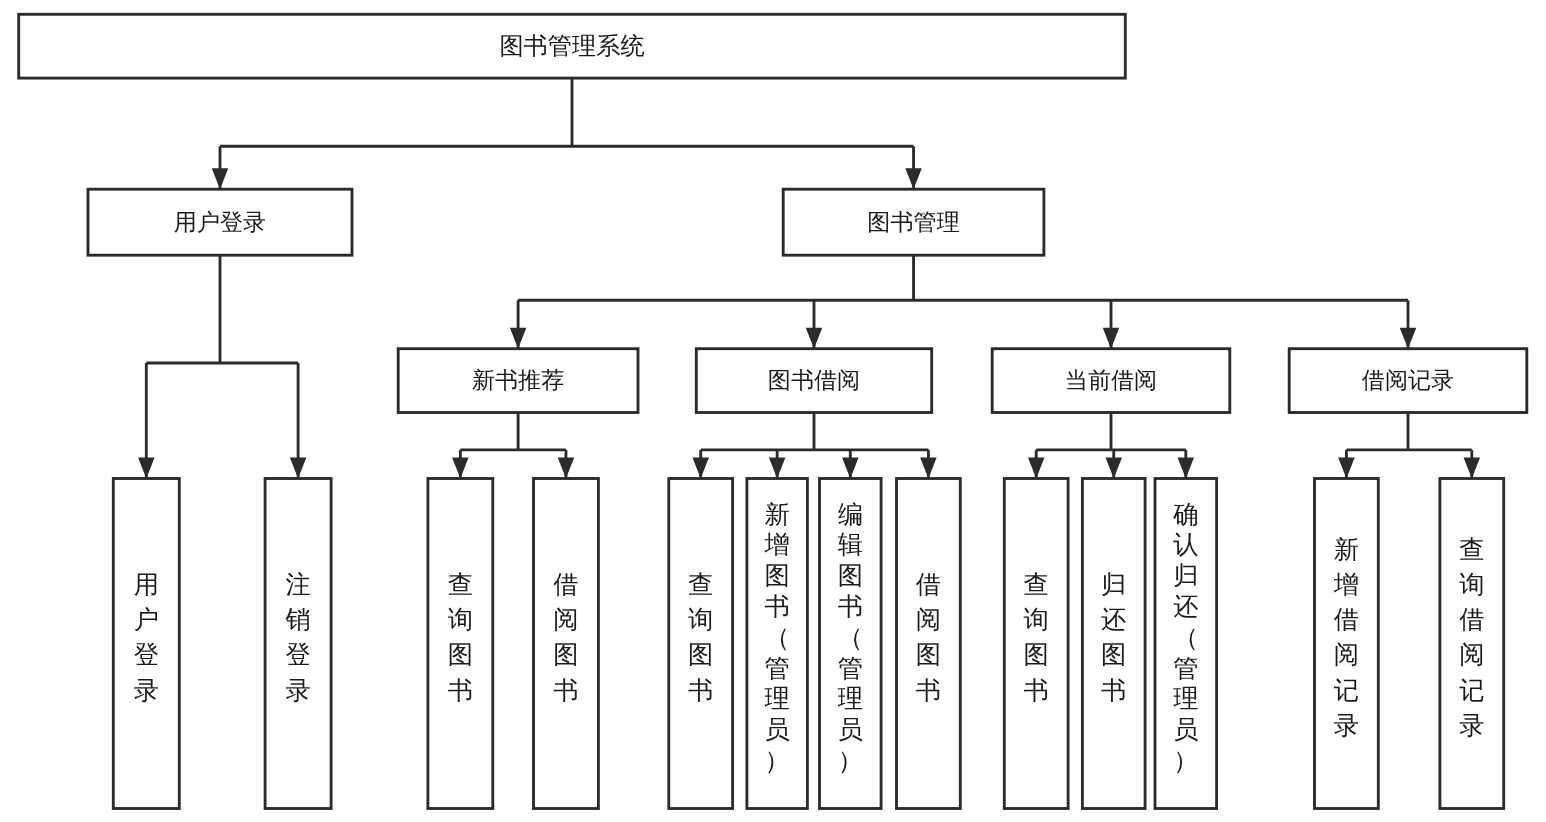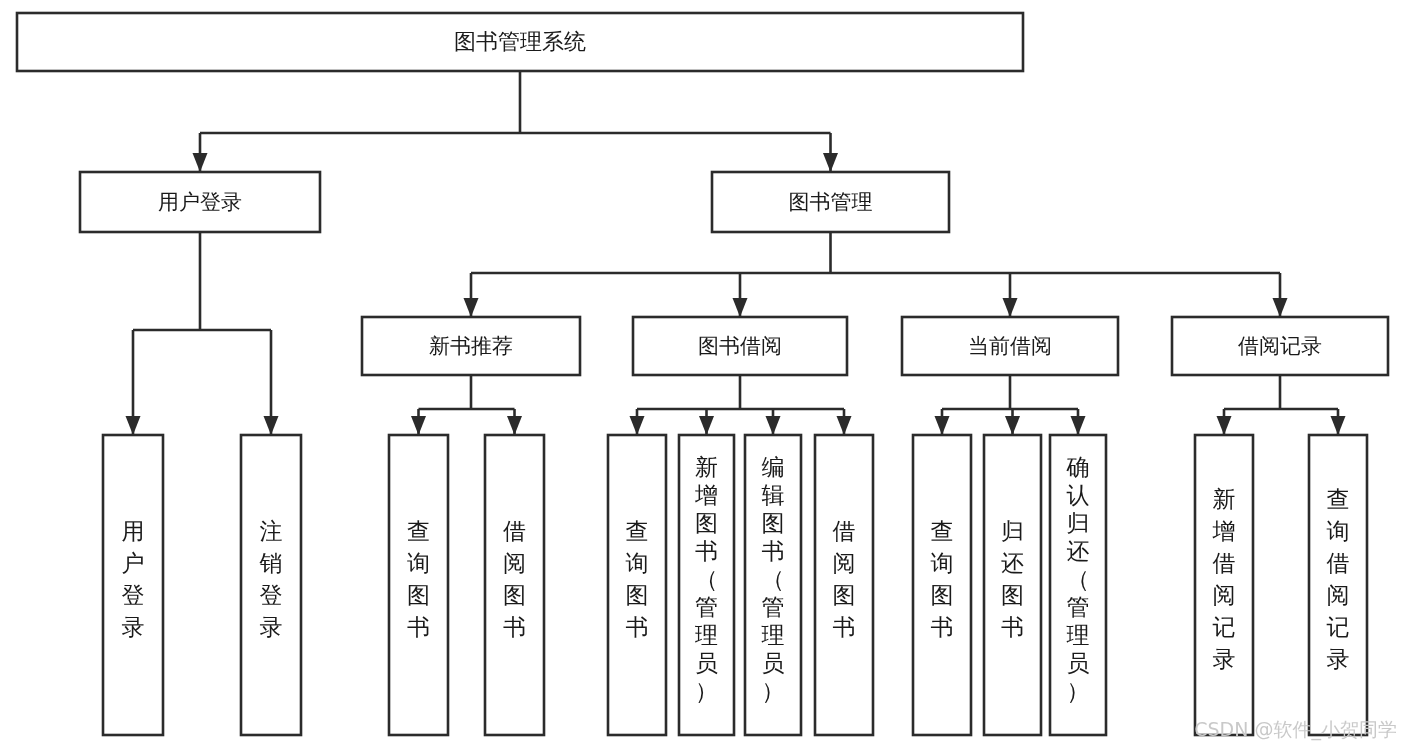--- a/index.html
+++ b/index.html
@@ -220,15 +220,14 @@
           <rect x="1195" y="435" width="58" height="300" class="node-box"></rect>
           <text x="1224" y="507" class="vert-label"><tspan x="1224" dy="0">新</tspan><tspan x="1224" dy="32">增</tspan><tspan x="1224" dy="32">借</tspan><tspan x="1224" dy="32">阅</tspan><tspan x="1224" dy="32">记</tspan><tspan x="1224" dy="32">录</tspan></text>
         </g>
         <g>
           <rect x="1309" y="435" width="58" height="300" class="node-box"></rect>
           <text x="1338" y="507" class="vert-label"><tspan x="1338" dy="0">查</tspan><tspan x="1338" dy="32">询</tspan><tspan x="1338" dy="32">借</tspan><tspan x="1338" dy="32">阅</tspan><tspan x="1338" dy="32">记</tspan><tspan x="1338" dy="32">录</tspan></text>
         </g>
       </g>
   </svg>
 
-  <div class="watermark">CSDN @软件_小贺同学</div>
 
 </div>
 
 </body></html>

